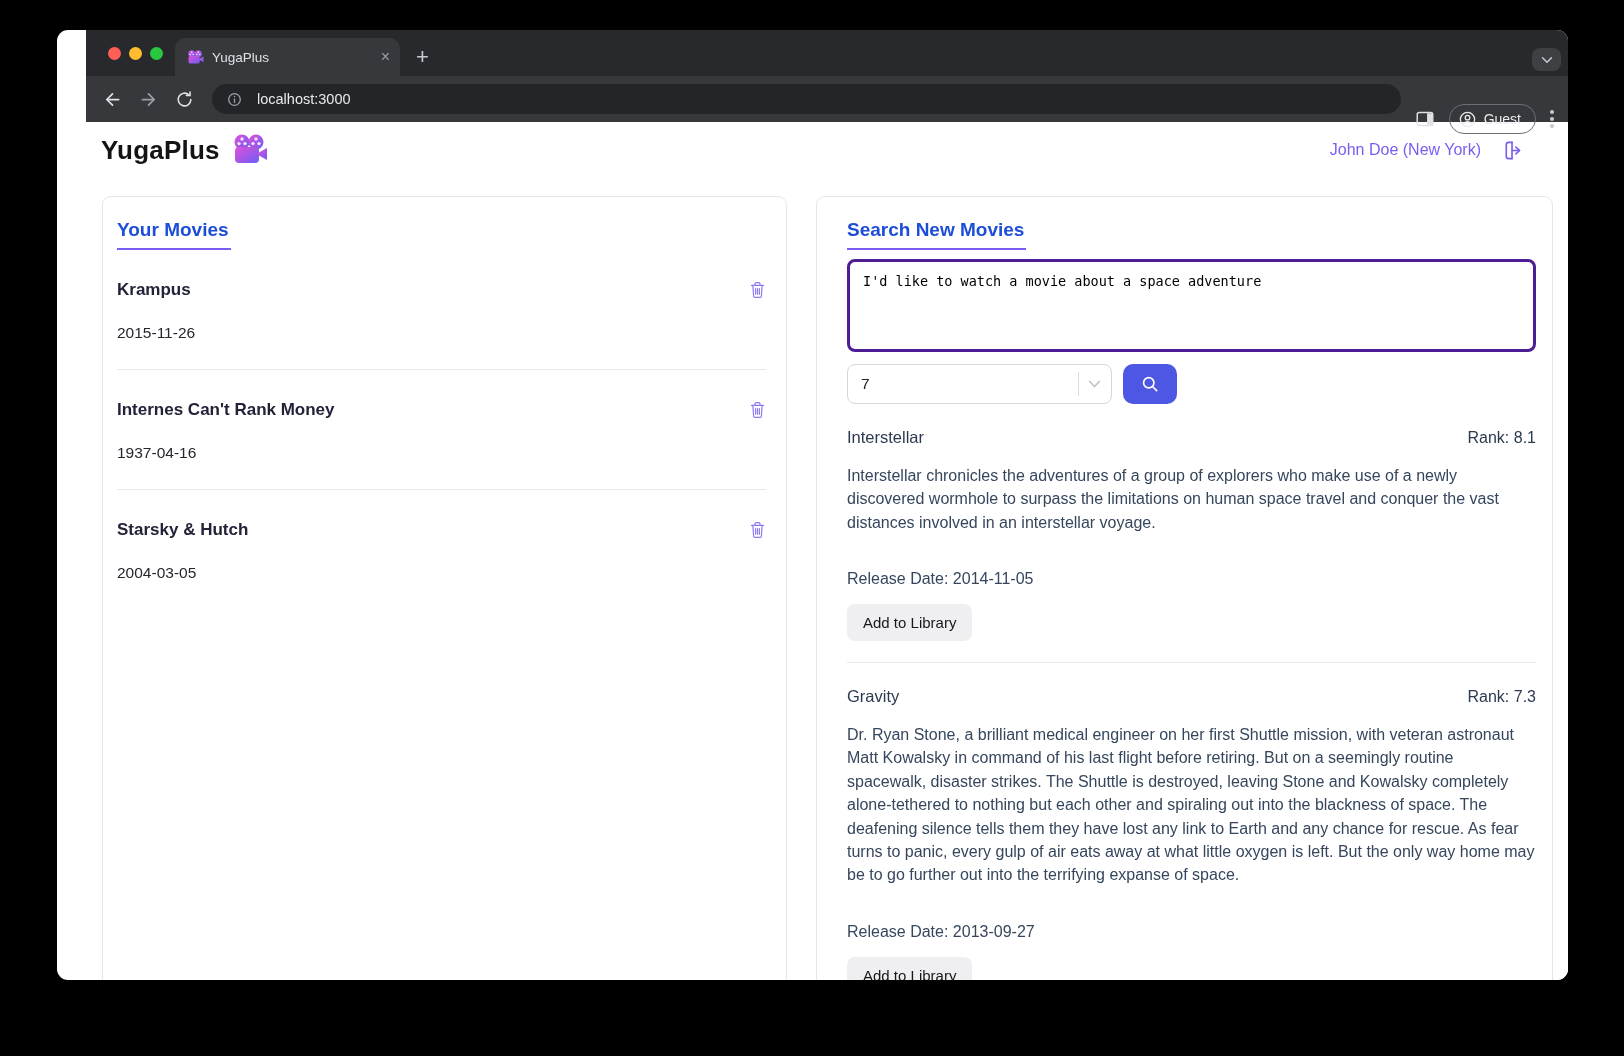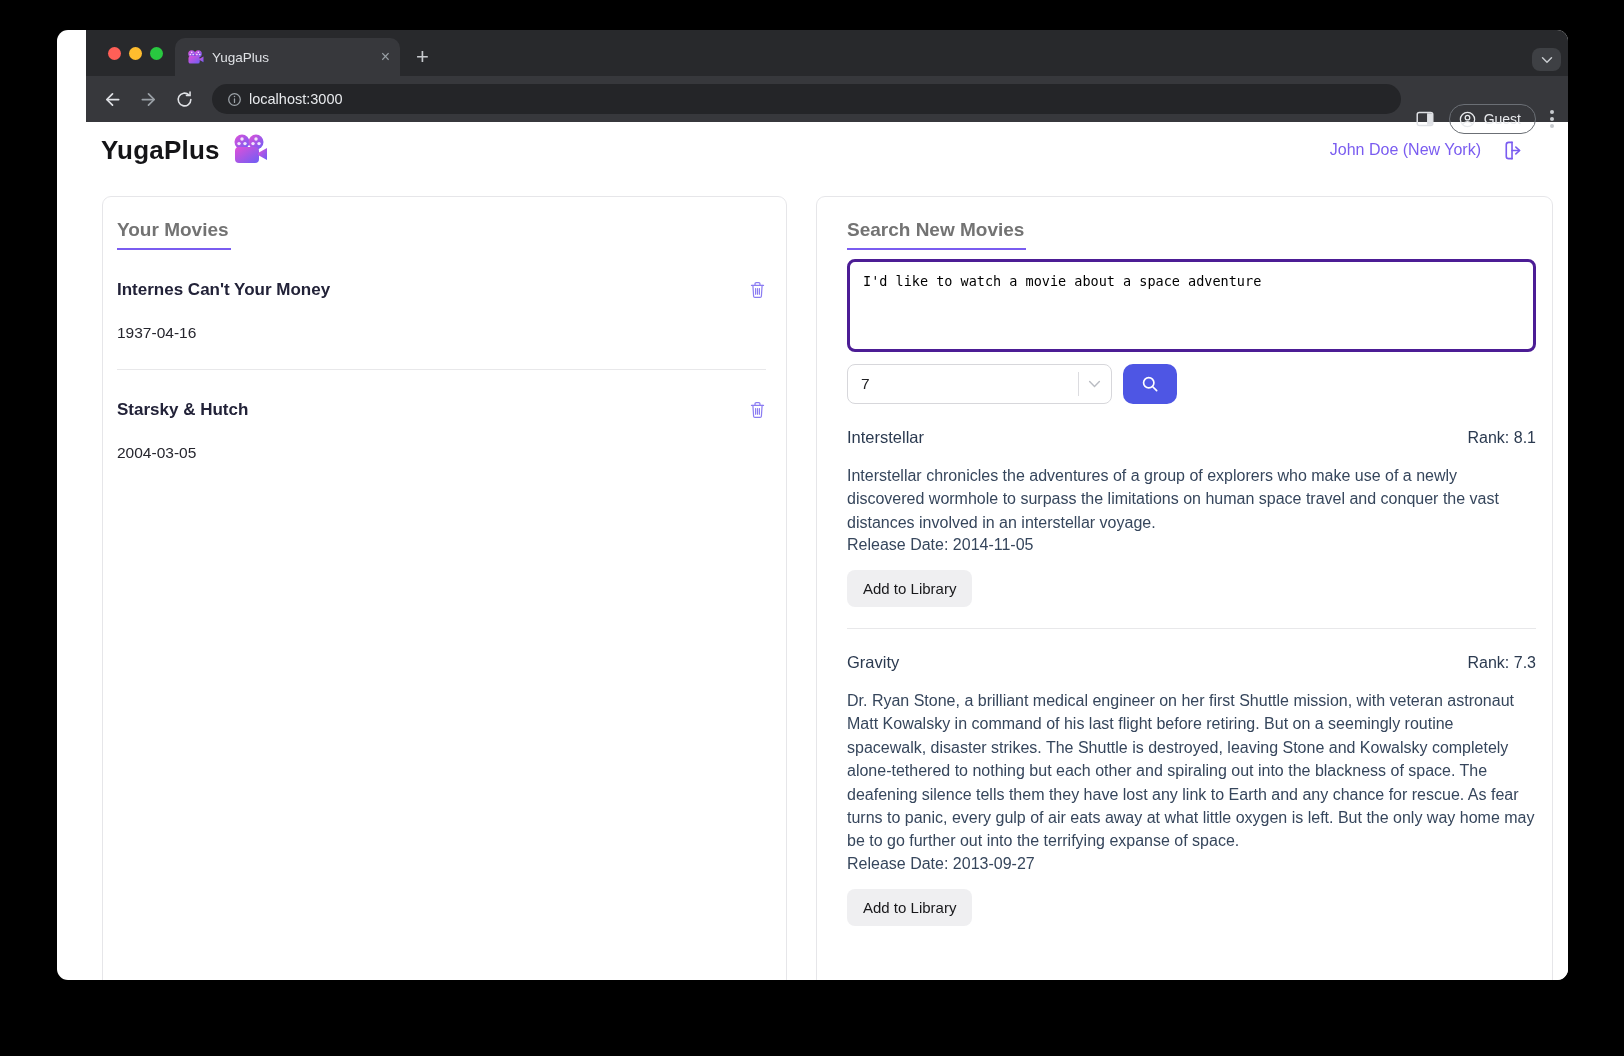--- a/index.html
+++ b/index.html
@@ -17,40 +17,40 @@
          display:flex; align-items:center; padding:0 10px 0 12px; gap:8px; }
   .tab-title { color:#dfe1e5; font-size:13.5px; flex:1; }
   .tab-close { color:#9aa0a6; font-size:16px; line-height:1; cursor:default; }
   .newtab { color:#c7cace; font-size:22px; margin:0 0 8px 16px; line-height:1; }
   .tabsearch { position:absolute; right:7px; top:18px; width:29px; height:23px; background:#3e4044;
                border-radius:8px; display:flex; align-items:center; justify-content:center; }
 
   .toolbar { height:46px; background:#37383c; display:flex; align-items:center; padding:0 14px; }
   .navbtn { width:24px; height:24px; display:flex; align-items:center; justify-content:center; margin-right:12px; }
   .urlbar { flex:1; height:30px; background:#242528; border-radius:15px; display:flex; align-items:center;
-            padding:0 14px; gap:6px; margin:0 14px 0 4px; }
+            padding:0 14px; gap:14px; margin:0 14px 0 4px; }
   .url-text { color:#e8eaed; font-size:14.5px; }
   .chrome-right { display:flex; align-items:center; gap:14px;margin-top:40px; }
   .guest { height:30px; border:1px solid #6b6f75; border-radius:15px; display:flex; align-items:center;
            gap:7px; padding:0 14px 0 8px; color:#e8eaed; font-size:14px; }
 
   
   .page { height:858px; background:#fff; color:#1b1b1f; }
   .app-header { height:52px; display:flex; align-items:center; justify-content:space-between; padding:4px 44px 0 15px; }
   .brand { display:flex; align-items:center; gap:12px; }
   .brand-name { font-size:26px; font-weight:700; color:#141417; letter-spacing:.2px; }
   .user-area { display:flex; align-items:center; gap:20px; }
   .user-name { font-size:16px; color:#7a5cf0; }
 
   .content { display:flex; gap:29px; padding:22px 15px 0 16px; }
   .card { background:#fff; border:1px solid #e6e6e9; border-radius:9px; min-height:820px; }
   .card.left  { width:685px; padding:22px 20px 0 14px; }
   .card.right { flex:1; padding:22px 16px 0 30px; }
 
-  .panel-title { display:inline-block; font-size:19px; font-weight:700; color:#737373;
+  .panel-title { display:inline-block; font-size:19px; font-weight:700; color:#1d4ed8;
                  padding:0 2px 7px 0; border-bottom:2px solid #7a5cf0; }
 
   
   .movie-head { display:flex; align-items:center; justify-content:space-between; margin-top:30px; }
   .movie-title { font-size:17px; font-weight:700; color:#222238; }
   .movie-date { margin-top:24px; font-size:15.5px; color:#26262e; }
   .left hr, .result-sep { border:none; border-top:1px solid #e8e8ea; margin:27px 0 0 0; }
   .trash-btn { background:none; border:none; color:#8b7cf2; cursor:pointer; display:flex; padding:0; }
 
   
@@ -63,21 +63,21 @@
   .select .sel-sep { width:1px; height:24px; background:#dcdce0; margin:0 9px 0 auto; }
   .select.num { flex:0 0 265px; }
   .select.cat { flex:1; }
   .search-btn { flex:0 0 54px; height:40px; background:#4e56e4; border:none; border-radius:10px;
                 display:flex; align-items:center; justify-content:center; cursor:pointer; }
 
   .result-head { display:flex; align-items:baseline; justify-content:space-between; margin-top:24px; }
   .result-title { font-size:16.5px; font-weight:400; color:#2b3a50; }
   .result-rank { font-size:16px; color:#2b3a50; }
   .result-desc { margin-top:17px; font-size:16px; line-height:1.46; color:#36465c; max-width:690px; }
-  .result-release { margin-top:2px; font-size:16px; color:#36465c; }
+  .result-release { margin-top:36px; font-size:16px; color:#36465c; }
   .add-btn { margin-top:16px; background:#efeff1; border:none; border-radius:8px; padding:10px 16px;
              font-size:15px; color:#18181b; font-family:inherit; cursor:pointer; }
   .result-sep { margin-top:21px; }
 
   svg { display:block; }
 </style>
 </head>
 <body>
 
 <div class="window">
@@ -221,24 +221,39 @@
             </svg>
         </span>
       </div>
     </div>
 
     <div class="content">
 
       <section class="card left">
         <h2 class="panel-title">Your Movies</h2>
 
-
         <div>
           <div class="movie-head">
-            <span class="movie-title">Internes Can't Your Money</span>
+            <span class="movie-title">Krampus</span>
+            <button class="trash-btn">
+              <svg width="17" height="20" viewBox="0 0 24 26" fill="none" stroke="currentColor" stroke-width="1.7" stroke-linecap="round">
+                  <path d="M3.5 6.5h17"></path>
+                  <path d="M8.5 6V4.2A1.7 1.7 0 0 1 10.2 2.5h3.6A1.7 1.7 0 0 1 15.5 4.2V6"></path>
+                  <path d="M5.5 6.5l1 15.3A1.8 1.8 0 0 0 8.3 23.5h7.4a1.8 1.8 0 0 0 1.8-1.7l1-15.3"></path>
+                  <path d="M9.3 11v8M12 11v8M14.7 11v8"></path>
+                </svg>
+            </button>
+          </div>
+          <div class="movie-date">2015-11-26</div>
+          <hr>
+        </div>
+
+        <div>
+          <div class="movie-head">
+            <span class="movie-title">Internes Can't Rank Money</span>
             <button class="trash-btn">
               <svg width="17" height="20" viewBox="0 0 24 26" fill="none" stroke="currentColor" stroke-width="1.7" stroke-linecap="round">
                   <path d="M3.5 6.5h17"></path>
                   <path d="M8.5 6V4.2A1.7 1.7 0 0 1 10.2 2.5h3.6A1.7 1.7 0 0 1 15.5 4.2V6"></path>
                   <path d="M5.5 6.5l1 15.3A1.8 1.8 0 0 0 8.3 23.5h7.4a1.8 1.8 0 0 0 1.8-1.7l1-15.3"></path>
                   <path d="M9.3 11v8M12 11v8M14.7 11v8"></path>
                 </svg>
             </button>
           </div>
           <div class="movie-date">1937-04-16</div>

